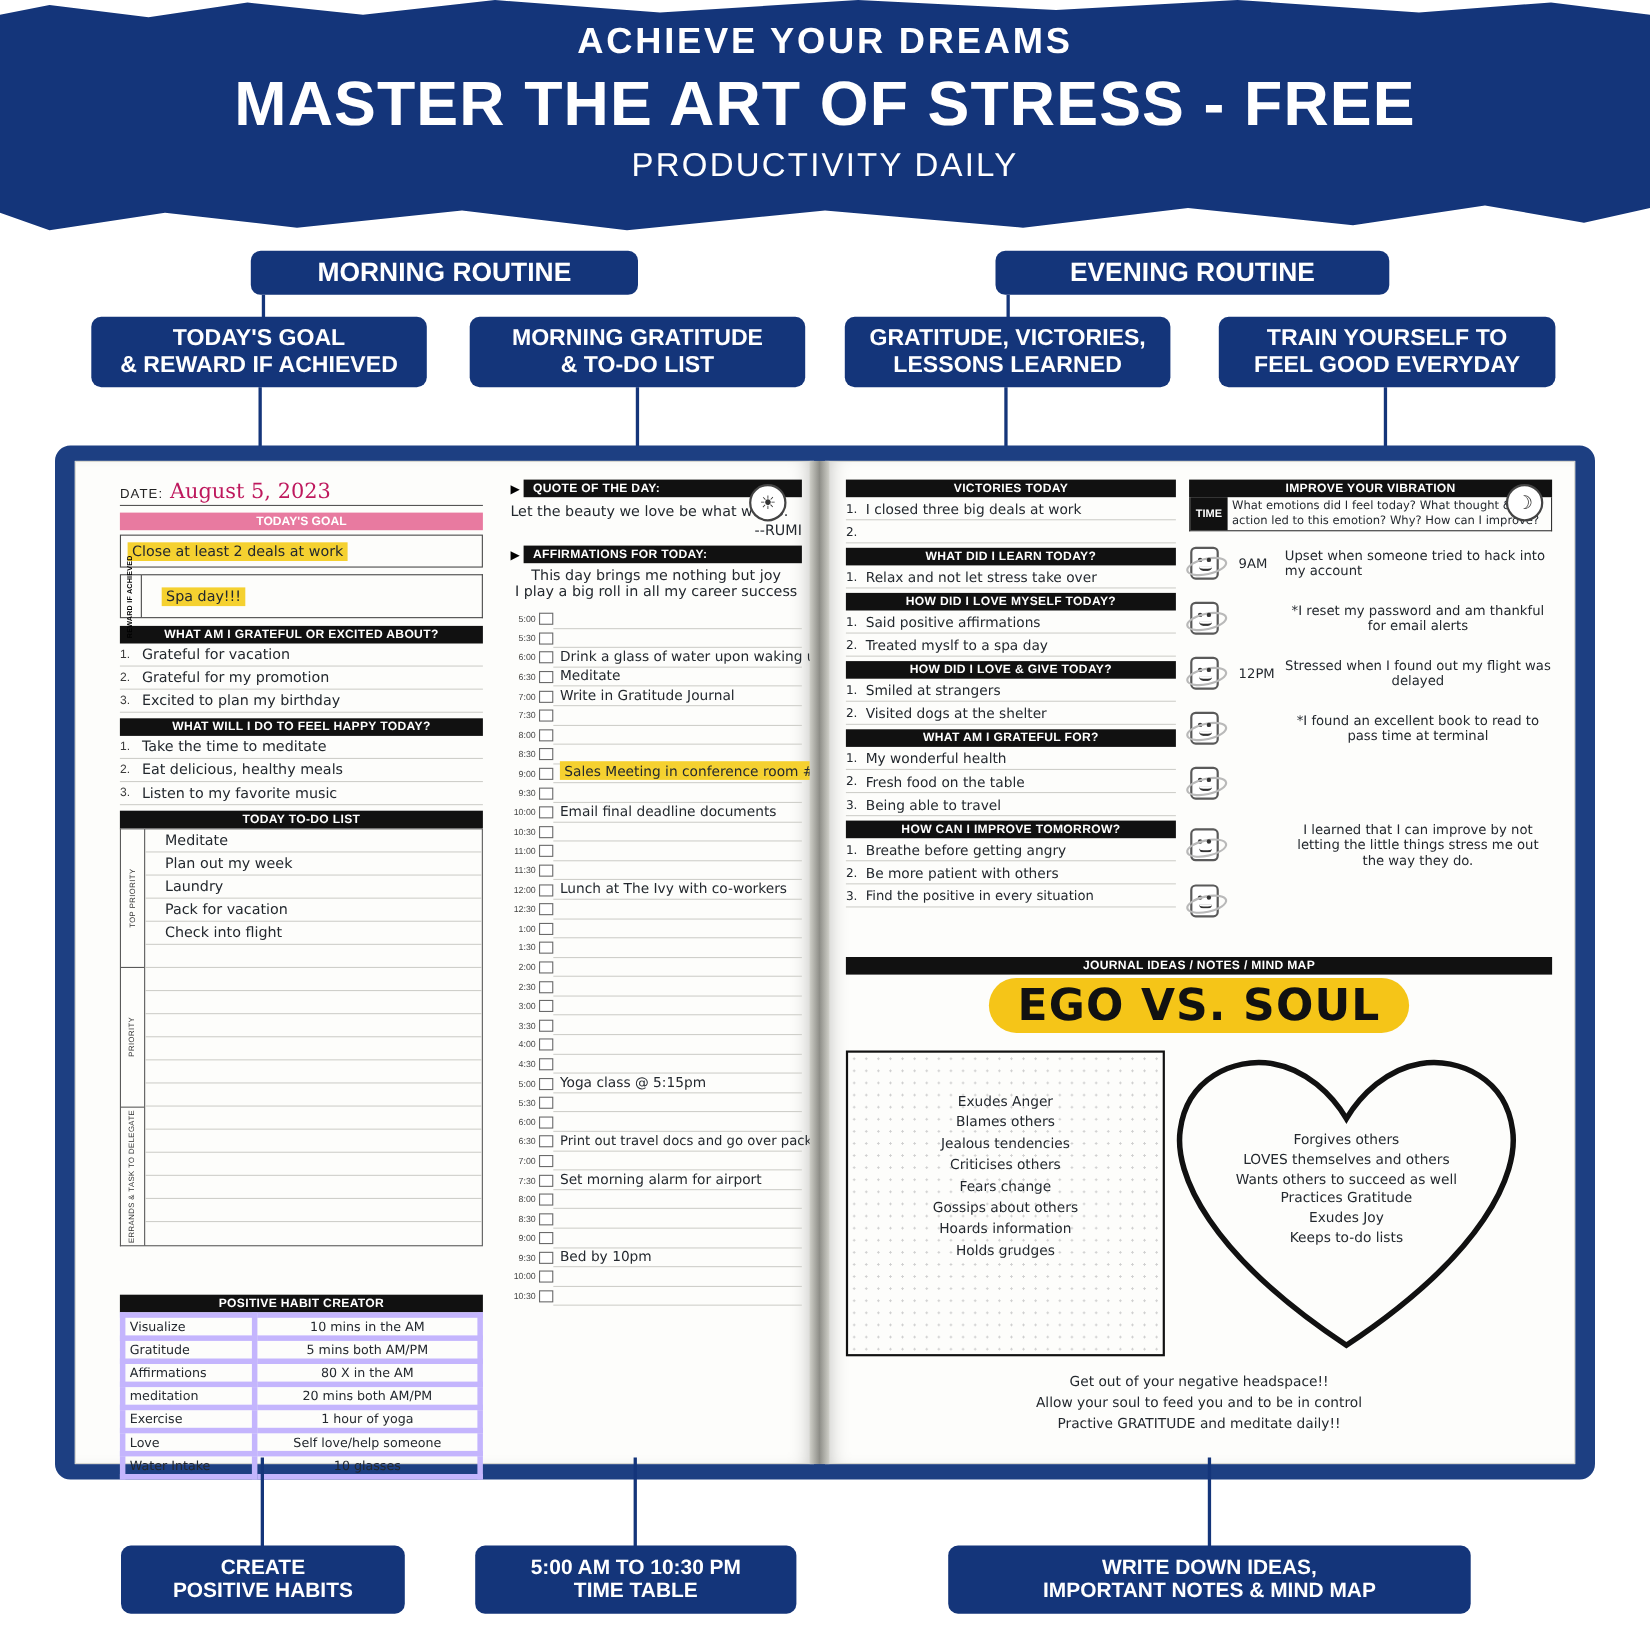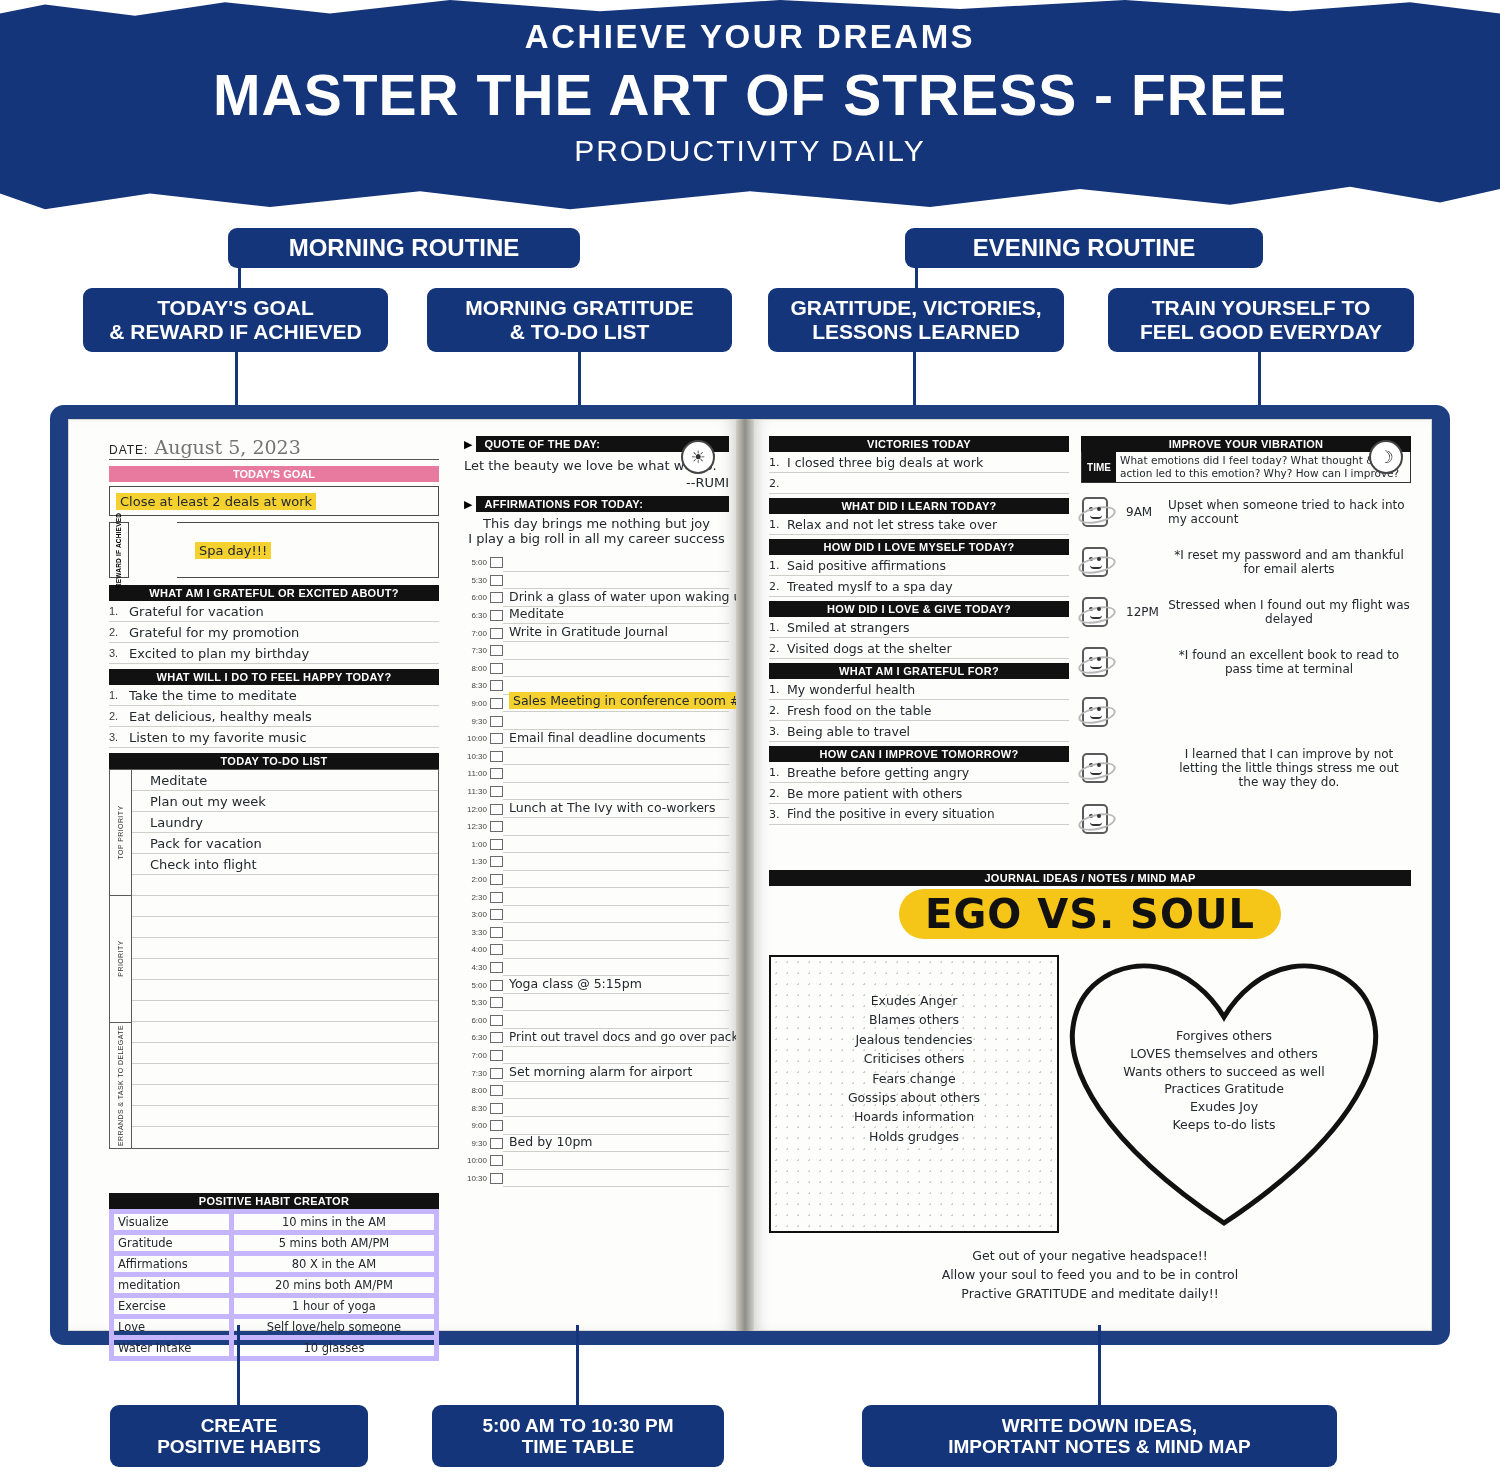--- a/index.html
+++ b/index.html
@@ -67,26 +67,26 @@
   }
   .hand { font-family: "DejaVu Sans", sans-serif; font-size: 13px; color: #23282e; }
 
   .ruled-row { border-bottom: 1px solid #cfcfca; height: 21px; display: flex; align-items: center; }
   .num { width: 20px; font-size: 11px; color: #3a3a3a; }
 
   
   .lp { position: absolute; left: 40px; top: 16px; width: 620px; height: 885px; }
   .date-line { display: flex; align-items: baseline; gap: 6px; }
   .date-label { font-size: 12px; letter-spacing: 1px; color: #222; font-family: "Liberation Sans", sans-serif; }
-  .date-value { font-family: "DejaVu Serif", serif; font-size: 19px; color: #737373; }
+  .date-value { font-family: "DejaVu Serif", serif; font-size: 19px; color: #be185d; }
 
   .pinkbar { background: #e87aa0; color: #fff; text-align: center; font-size: 11px; font-weight: 700; padding: 2px 0; }
   .goal-box { border: 1px solid #4a4a4a; height: 30px; margin-top: 4px; display:flex; align-items:center; padding-left: 6px; }
   .hl-yellow { background: #f5d130; padding: 1px 4px; }
-  .reward-row { display: flex; margin-top: 6px; height: 56px; gap: 48px; }
+  .reward-row { display: flex; margin-top: 6px; height: 40px; }
   .reward-tag { width: 20px; border: 1px solid #4a4a4a; display:flex; align-items:center; justify-content:center; }
   .reward-tag span { transform: rotate(-90deg); white-space: nowrap; font-size: 6.5px; font-weight:700; letter-spacing:.2px; }
   .reward-box { flex: 1; border: 1px solid #4a4a4a; border-left: none; display: flex; align-items: center; padding-left: 18px; }
 
   .todo-wrap { display: flex; }
   .todo-rail { width: 22px; border: 1px solid #5a5a5a; border-right: none; display: flex; flex-direction: column; }
   .todo-rail div { flex: 1; border-bottom: 1px solid #5a5a5a; display:flex; align-items:center; justify-content:center; }
   .todo-rail div:last-child { border-bottom: none; }
   .todo-rail span { transform: rotate(-90deg); white-space: nowrap; font-size: 7px; letter-spacing: .4px; color:#333; }
   .todo-lines { flex: 1; border: 1px solid #5a5a5a; }

